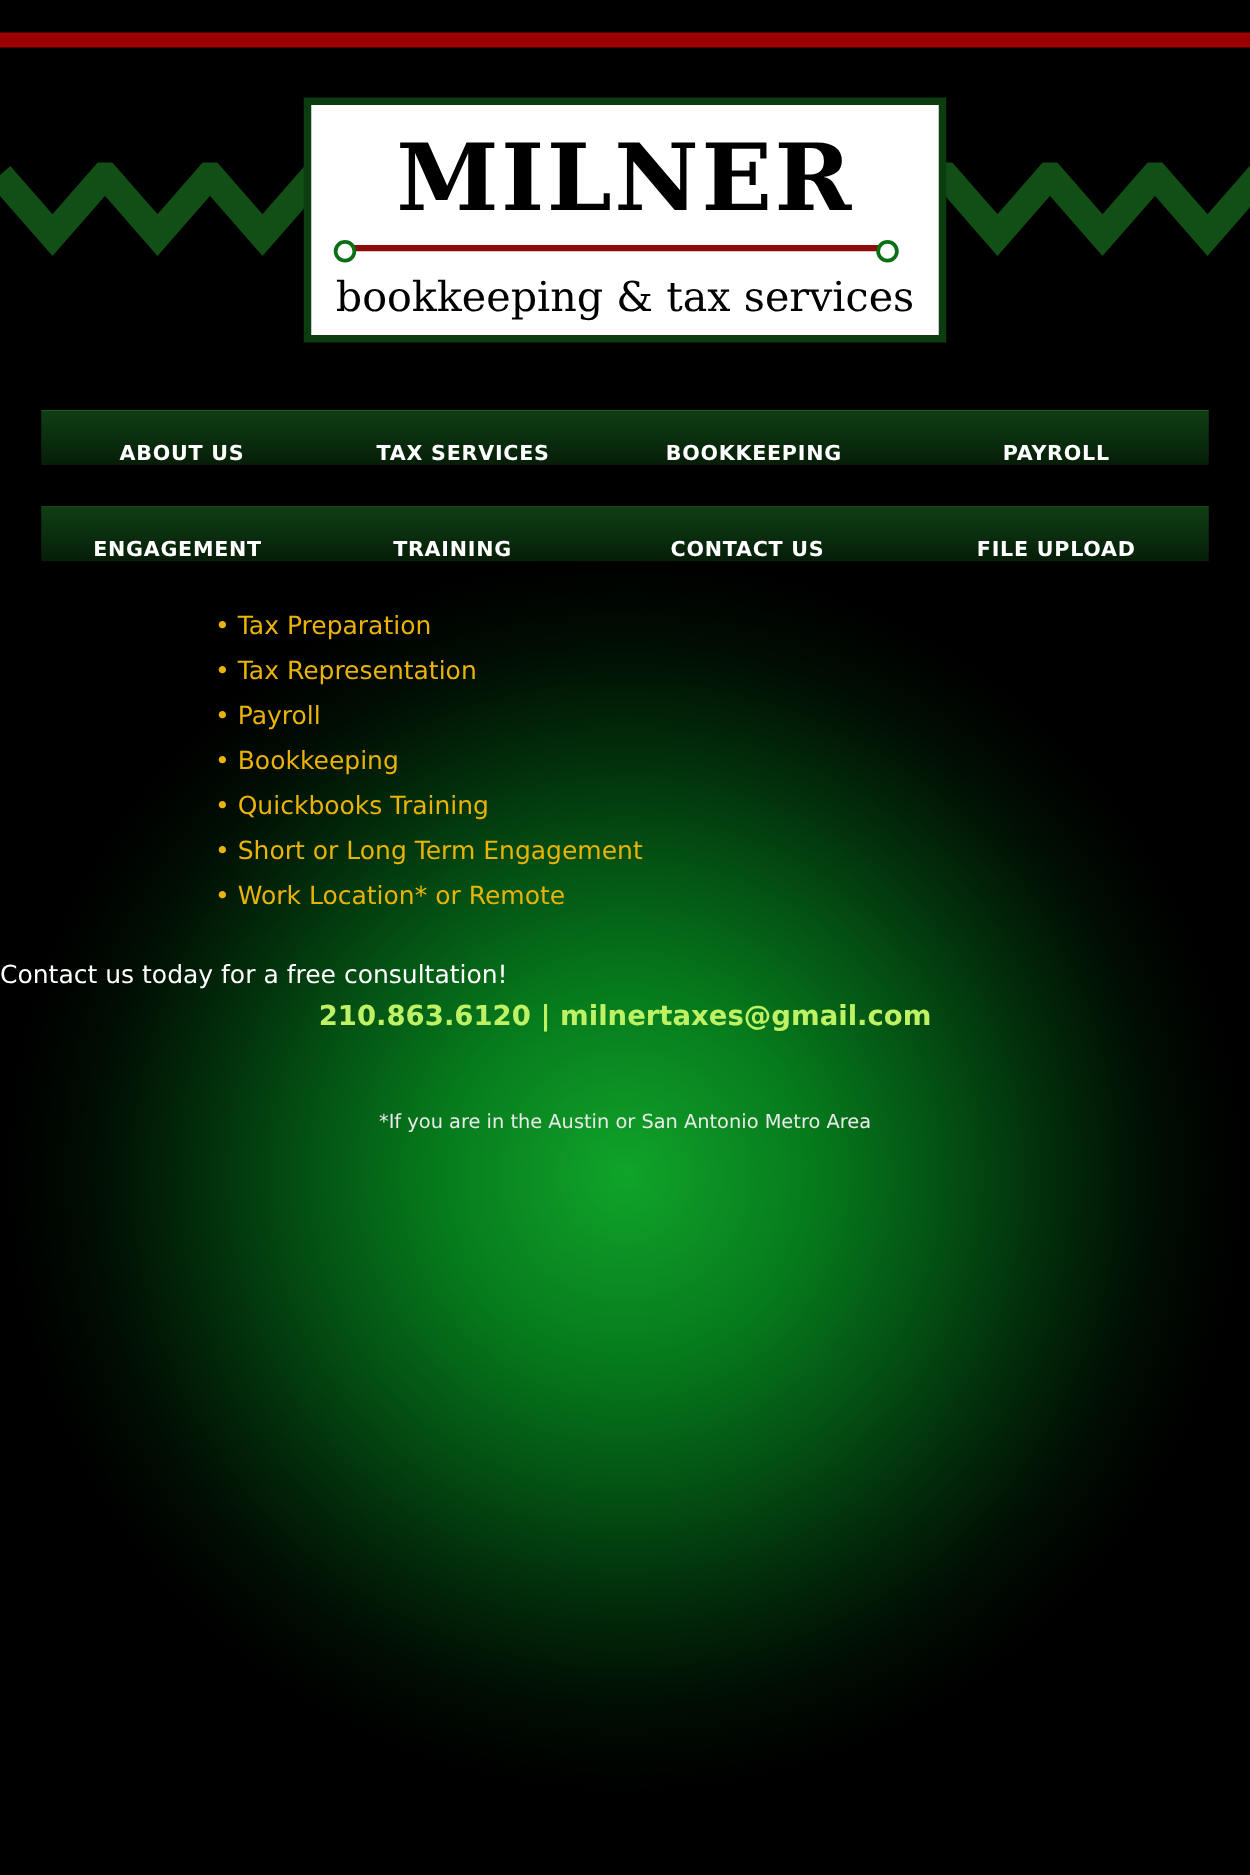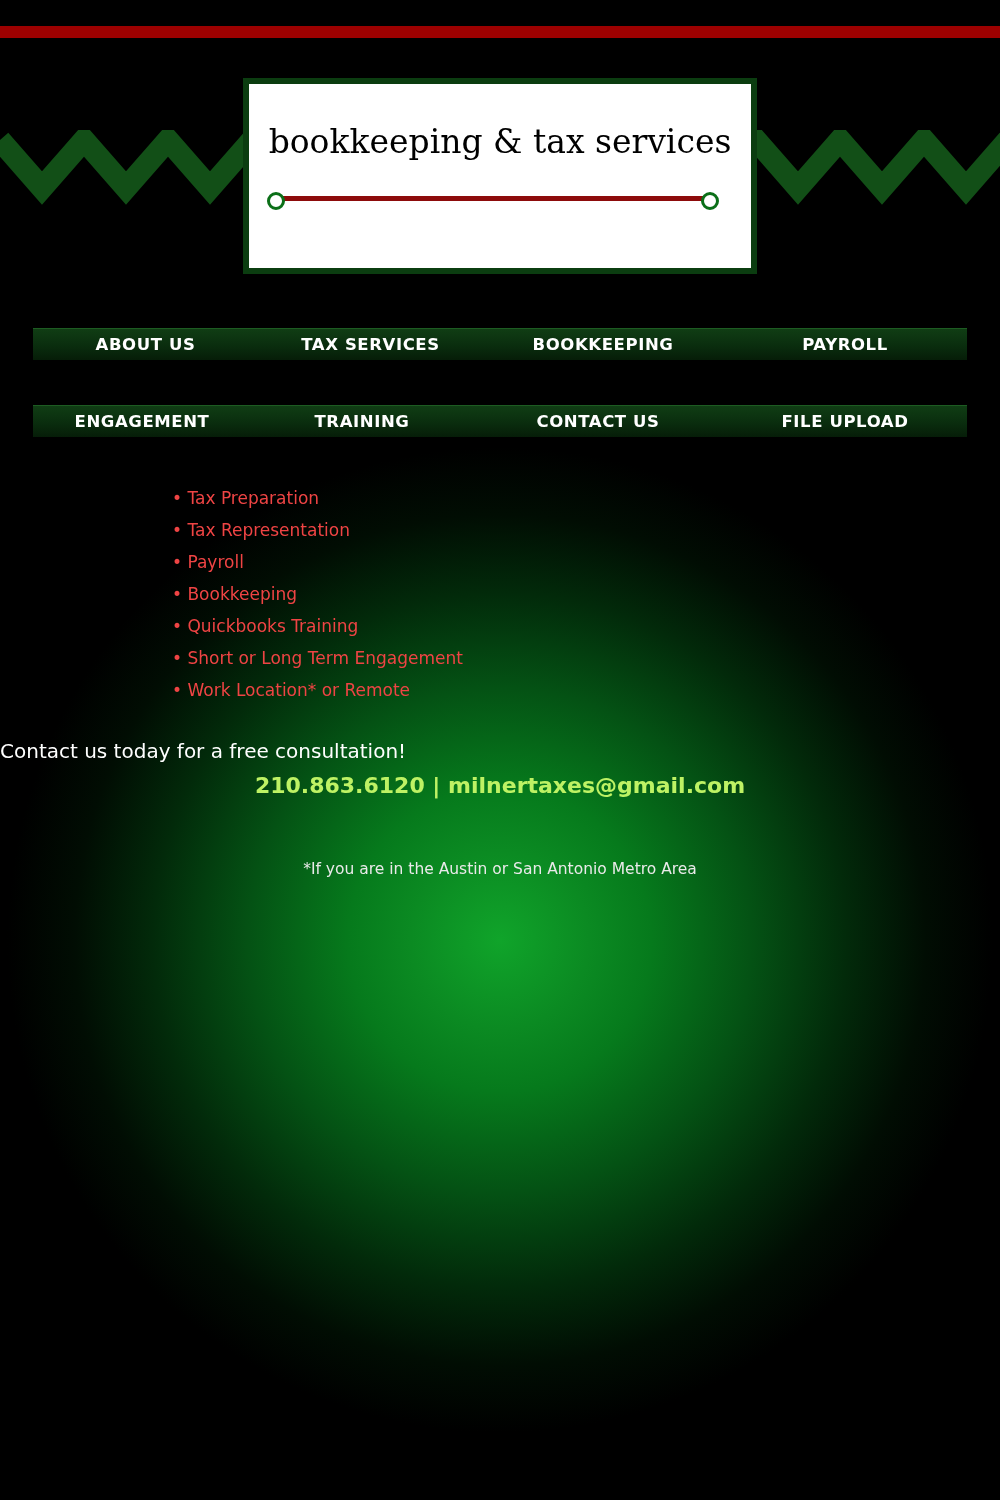--- a/index.html
+++ b/index.html
@@ -95,25 +95,25 @@
     font-family: "DejaVu Serif", serif;
     font-size: 33px;
     color: #000;
     margin-top: 38px;
   }
 
   .navbar {
     position: absolute;
     left: 33px;
     width: 934px;
-    height: 32px;
+    height: 44px;
     background: linear-gradient(to bottom, #103d14 0%, #0a2d0e 55%, #061d08 100%);
     border-top: 1px solid #1d5c22;
     display: flex;
-    align-items: center;
+    align-items: flex-end;
     z-index: 7;
   }
   .navbar.row1 { top: 328px; }
   .navbar.row2 { top: 393px; margin-top: 12px; }
   .nav-item {
     color: #ffffff;
     font-weight: bold;
     font-size: 16.5px;
     letter-spacing: 0.6px;
     text-align: center;
@@ -142,22 +142,22 @@
     font-size: 20.5px;
     line-height: 1.26;
     color: #f2f2f2;
   }
   .svc-list {
     margin-top: 12px;
     margin-left: 172px;
     list-style: none;
   }
   .svc-list li {
-    font-size: 17px;
-    color: #ef4444;
+    font-size: 20px;
+    color: #eab308;
     padding: 6px 0;
   }
   .cta {
     margin-top: 33px;
     font-size: 20px;
     color: #ffffff;
   }
   .cta-contact {
     text-align: center;
     margin-top: 10px;
@@ -180,20 +180,21 @@
   <div class="glow"></div>
 
   <div class="top-red-bar"></div>
 
   <svg class="zigzag" viewBox="0 0 1000 80" preserveAspectRatio="none">
     <polyline points="0,10 42,58 84,10 126,58 168,10 210,58 252,10 294,58 336,10 378,58 420,10 462,58 504,10 546,58 588,10 630,58 672,10 714,58 756,10 798,58 840,10 882,58 924,10 966,58 1008,10" fill="none" stroke="#124f17" stroke-width="22"></polyline>
   </svg>
 
   <div class="logo-box">
     <div class="logo-inner">
+      <div class="logo-title">MILNER</div>
       <div class="logo-rule"></div>
       <div class="logo-sub">bookkeeping &amp; tax services</div>
     </div>
   </div>
 
   <nav class="navbar row1">
     <div class="nav-item">ABOUT US</div>
     <div class="nav-item">TAX SERVICES</div>
     <div class="nav-item">BOOKKEEPING</div>
     <div class="nav-item">PAYROLL</div>

